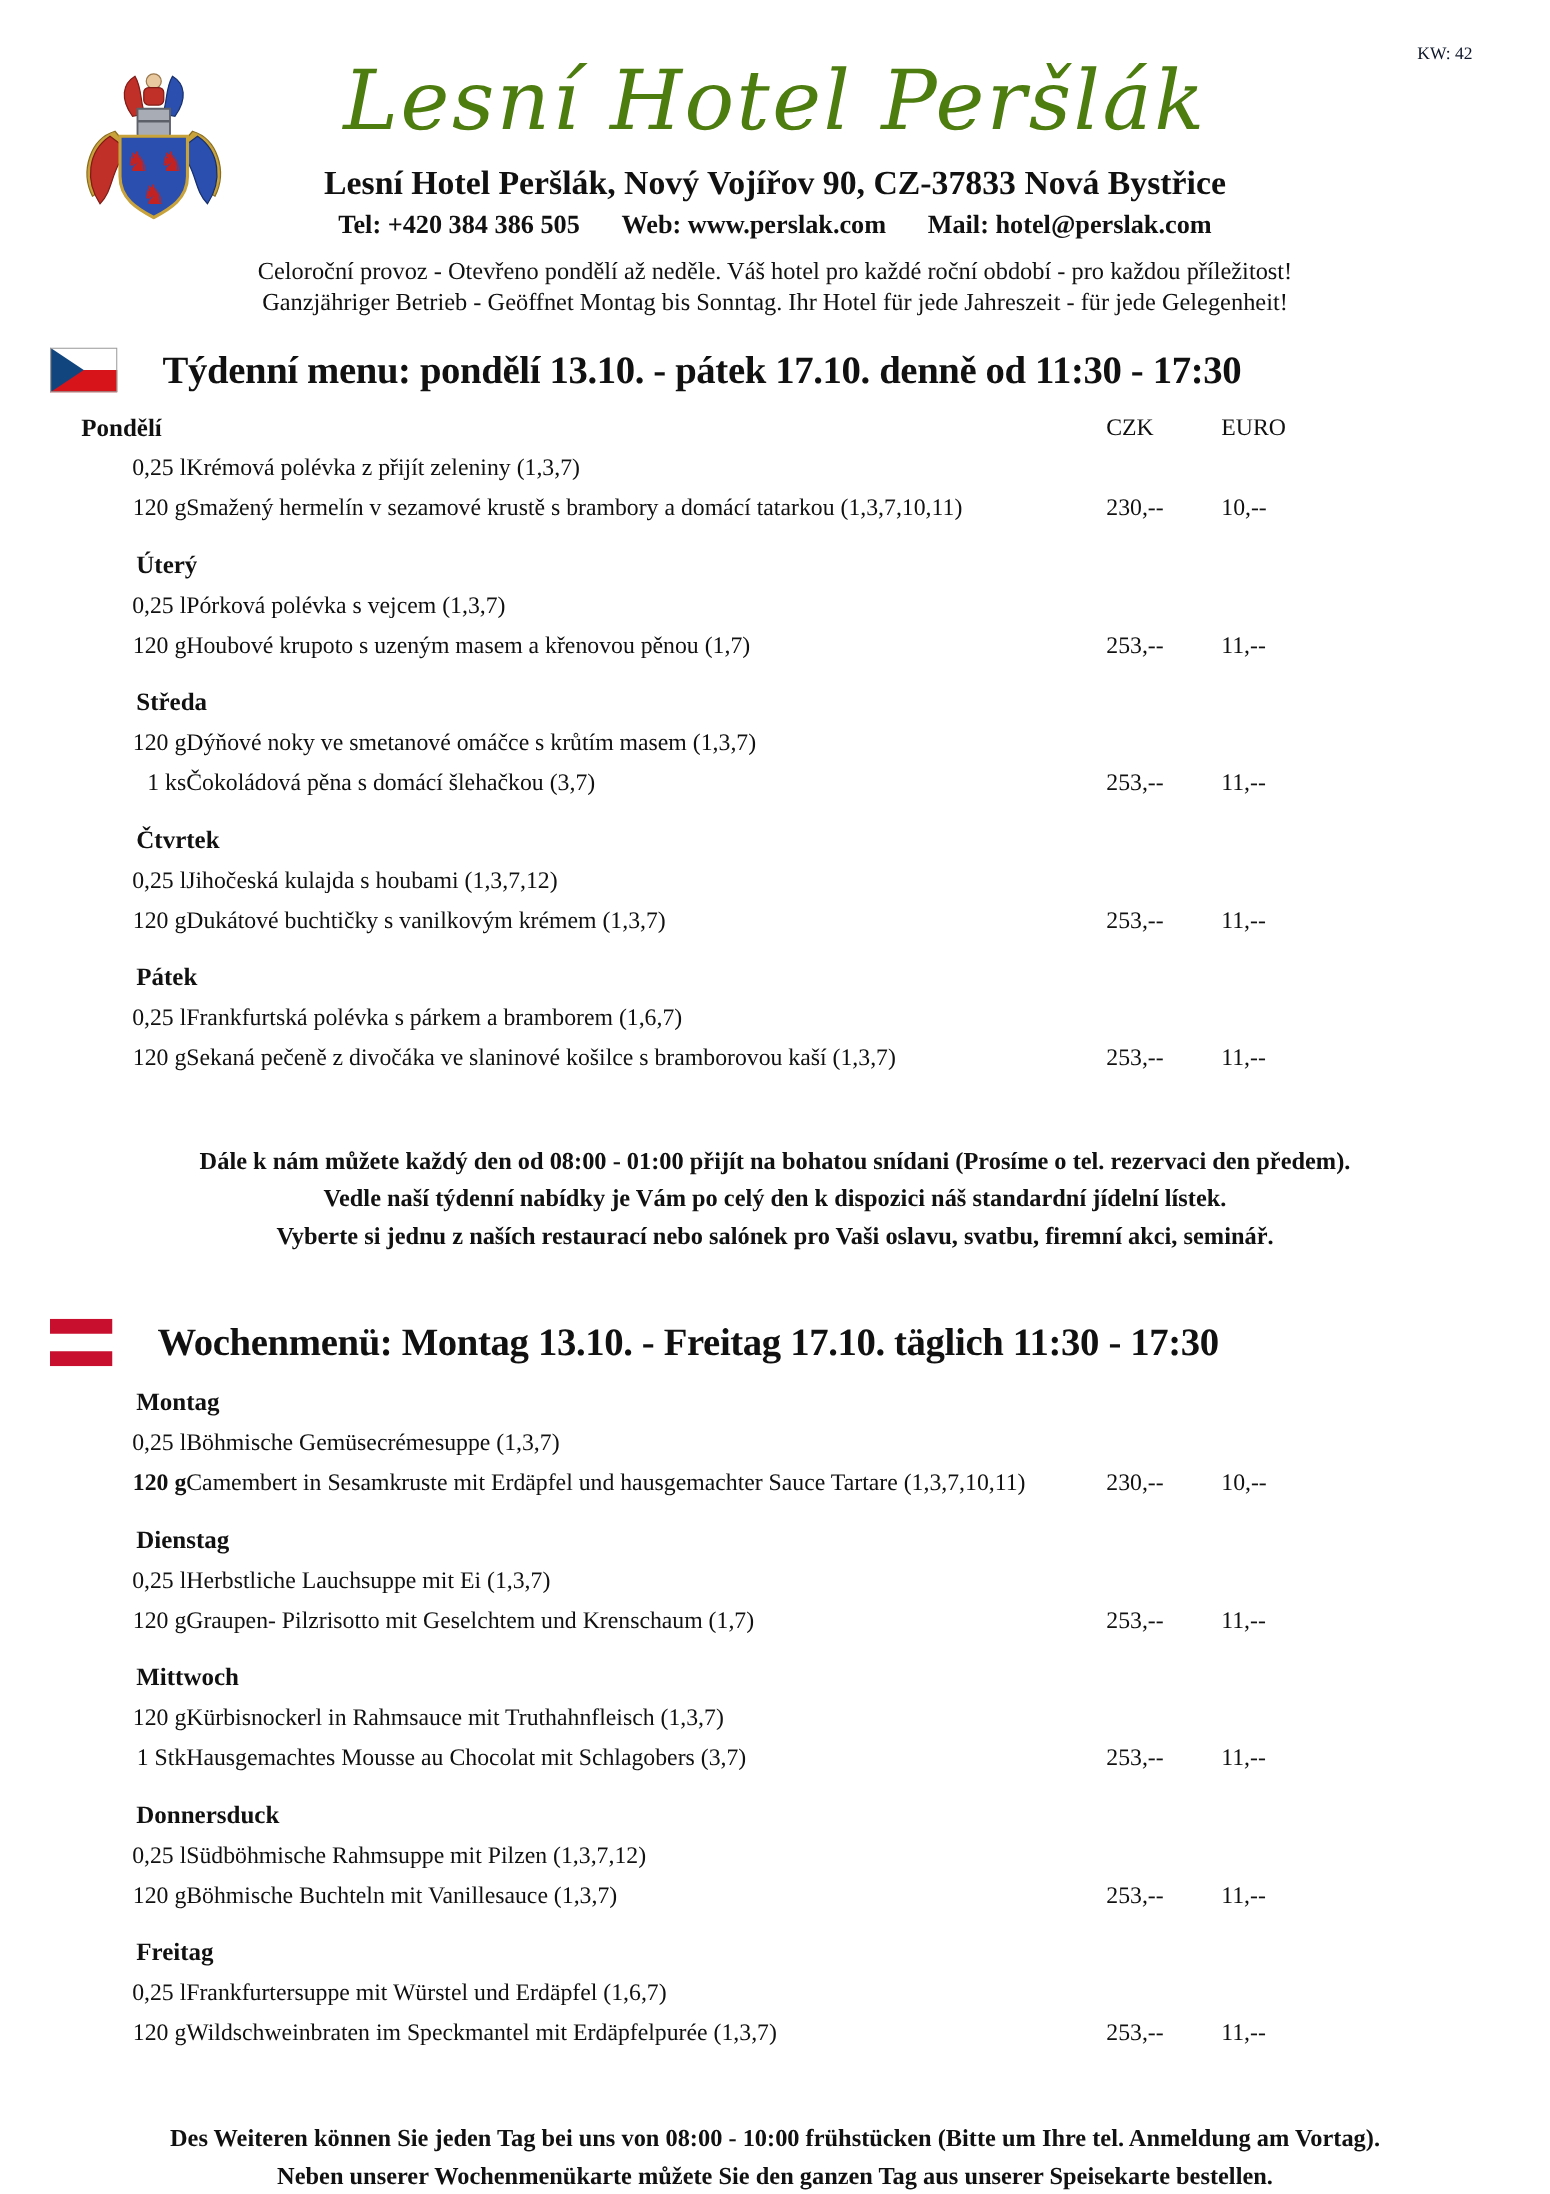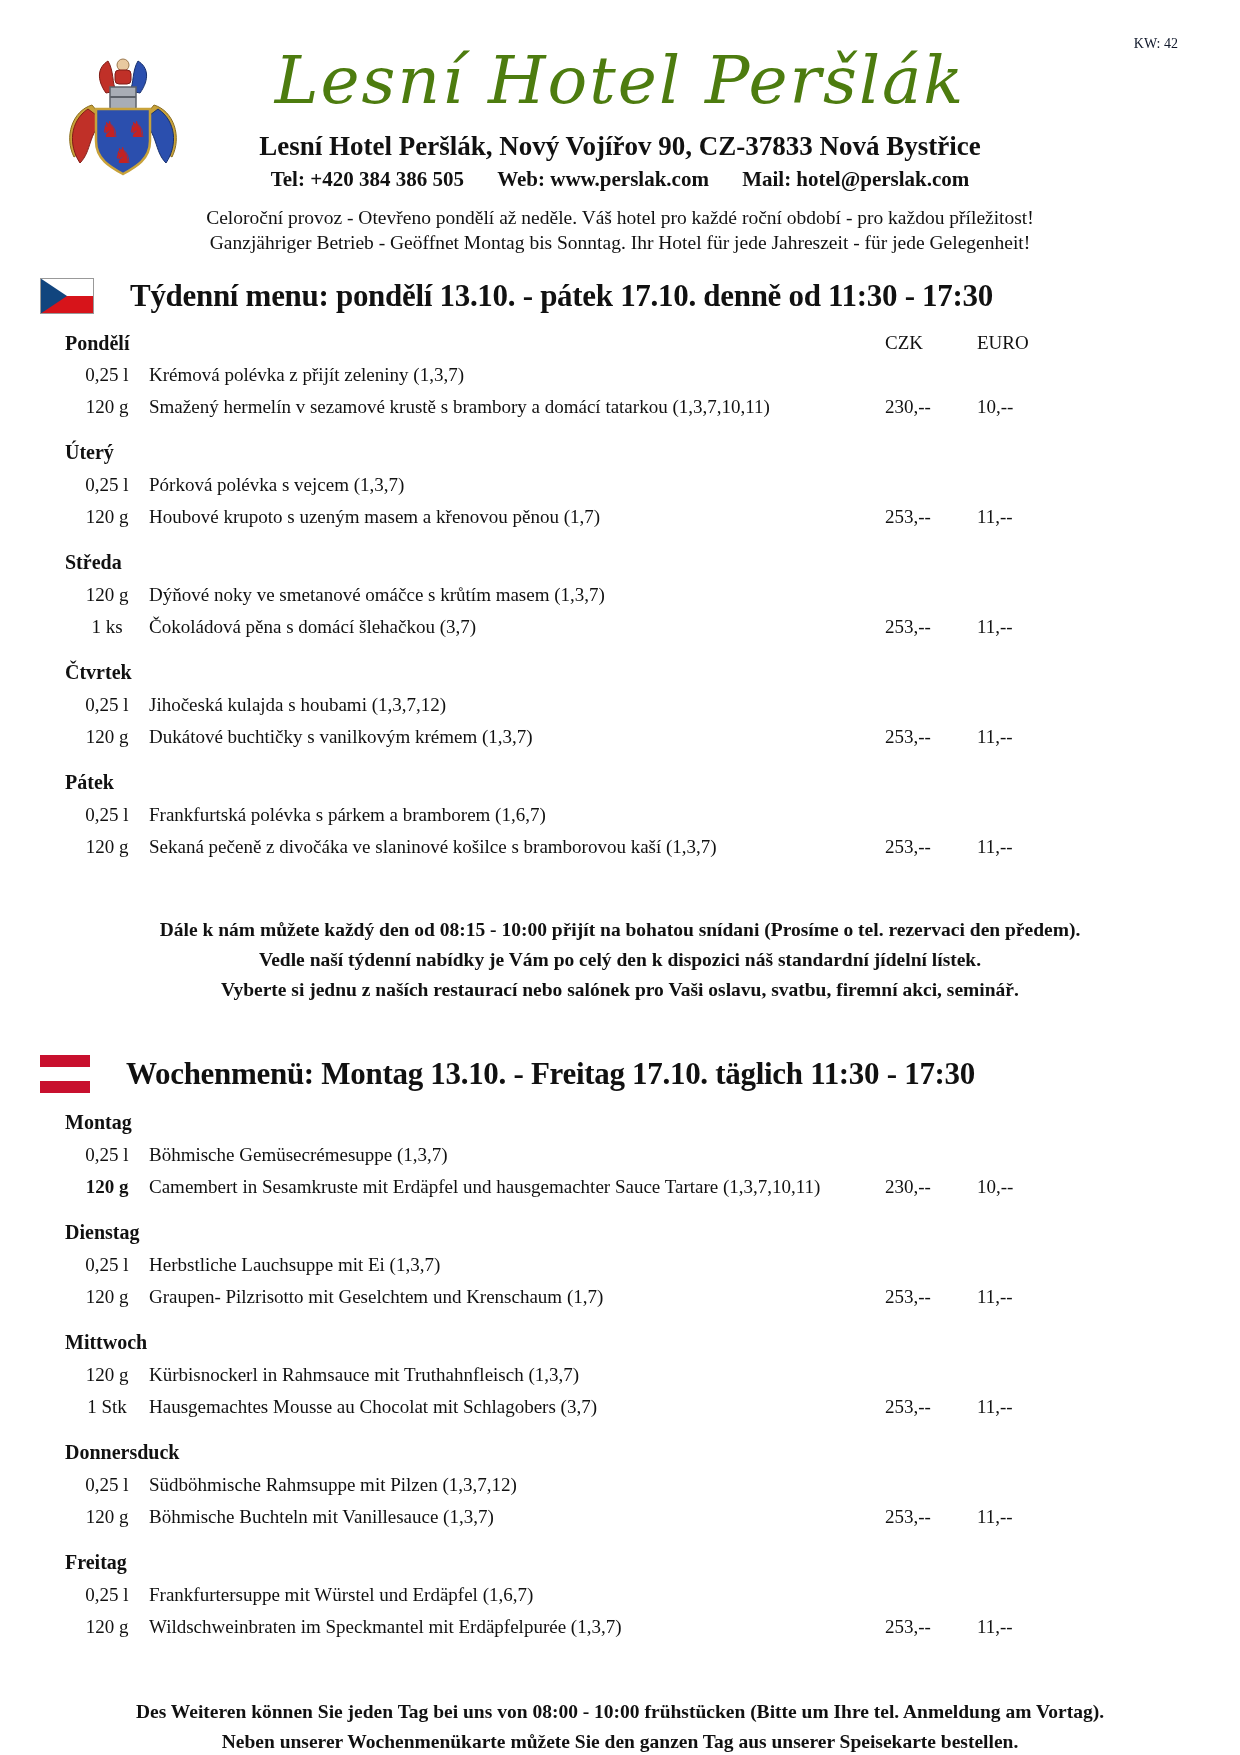--- a/index.html
+++ b/index.html
@@ -19,25 +19,25 @@
   .addr{font-weight:bold;font-size:27px;margin-top:16px;}
   .contact{font-weight:bold;font-size:21px;margin-top:5px;}
   .contact span{margin:0 14px;}
   .opnote{font-size:19.5px;margin-top:3px;}
   .opnote.first{margin-top:15px;}
   .menu-title-row{display:flex;align-items:center;gap:36px;margin:24px 0 6px 40px;}
   .menu-title-row h2{font-size:31px;margin:0;font-weight:bold;letter-spacing:-0.3px;}
   .flagbox{flex:0 0 auto;display:inline-flex;}
   .menu{margin-left:65px;width:992px;}
   .mrow{display:grid;grid-template-columns:84px 1fr 92px 80px;line-height:32px;font-size:19px;}
-  .mrow .qty{text-align:center;}
+  .mrow .qty{text-align:right;}
   .mrow .dish{padding-right:8px;}
   .mrow .czk,.mrow .euro{}
   .bq{font-weight:bold;}
-  .dayhead{font-weight:bold;font-size:20px;line-height:33px;margin-top:13px;}
+  .dayhead{font-weight:bold;font-size:20px;line-height:33px;margin-top:13px;margin-left:44px;}
   .headrow{margin-top:13px;}
   .headrow .dayname{grid-column:1/3;font-weight:bold;font-size:20px;}
   .headrow .colhead{font-size:19px;}
   .notes{margin-top:52px;text-align:center;font-weight:bold;font-size:19.5px;line-height:30px;}
   .notes.de{margin-top:54px;}
   .gap-de{height:26px;}
 </style>
 </head>
 <body>
 
@@ -153,21 +153,21 @@
   </div>
   <div class="mrow">
     <span class="qty">120 g</span>
     <span class="dish">Sekaná pečeně z divočáka ve slaninové košilce s bramborovou kaší (1,3,7)</span>
     <span class="czk">253,--</span>
     <span class="euro">11,--</span>
   </div>
 </div>
 
 <div class="notes">
-  <div>Dále k nám můžete každý den od 08:15 - 10:00 přijít na bohatou snídani (Prosíme o tel. rezervaci den předem).</div>
+  <div>Dále k nám můžete každý den od 08:00 - 01:00 přijít na bohatou snídani (Prosíme o tel. rezervaci den předem).</div>
   <div>Vedle naší týdenní nabídky je Vám po celý den k dispozici náš standardní jídelní lístek.</div>
   <div>Vyberte si jednu z naších restaurací nebo salónek pro Vaši oslavu, svatbu, firemní akci, seminář.</div>
 </div>
 
 <div class="gap-de"></div>
 
 <div class="menu-title-row">
   <span class="flagbox">
     <svg width="50" height="38" viewBox="0 0 50 38">
       <rect width="50" height="38" fill="#ffffff"></rect>

